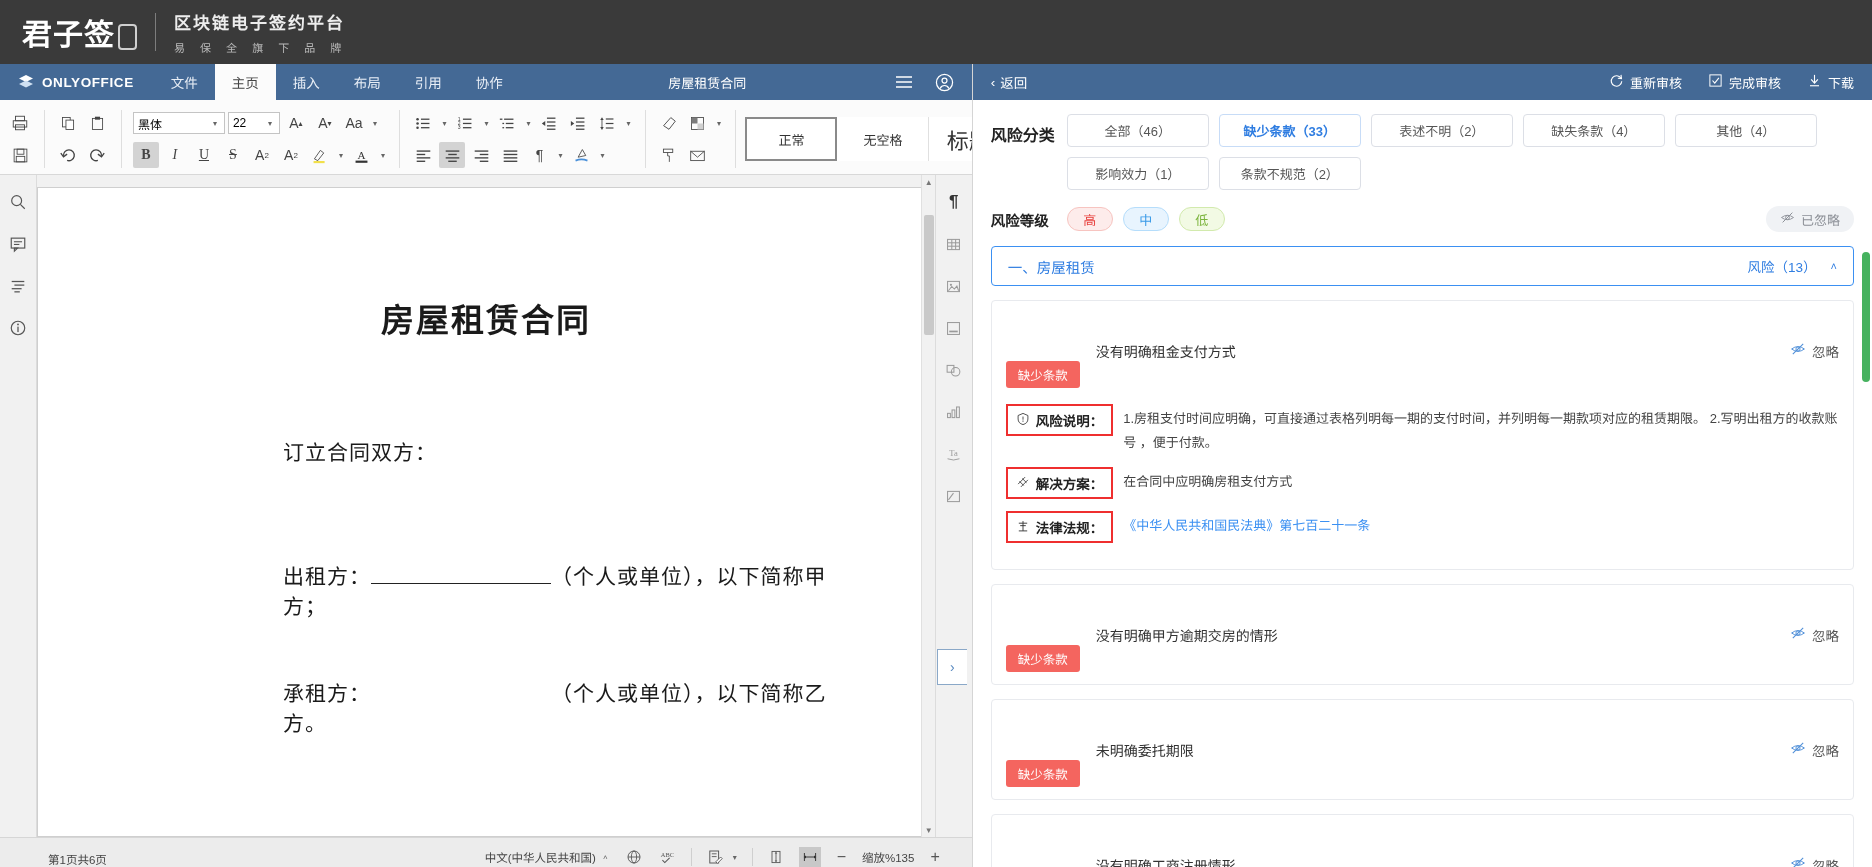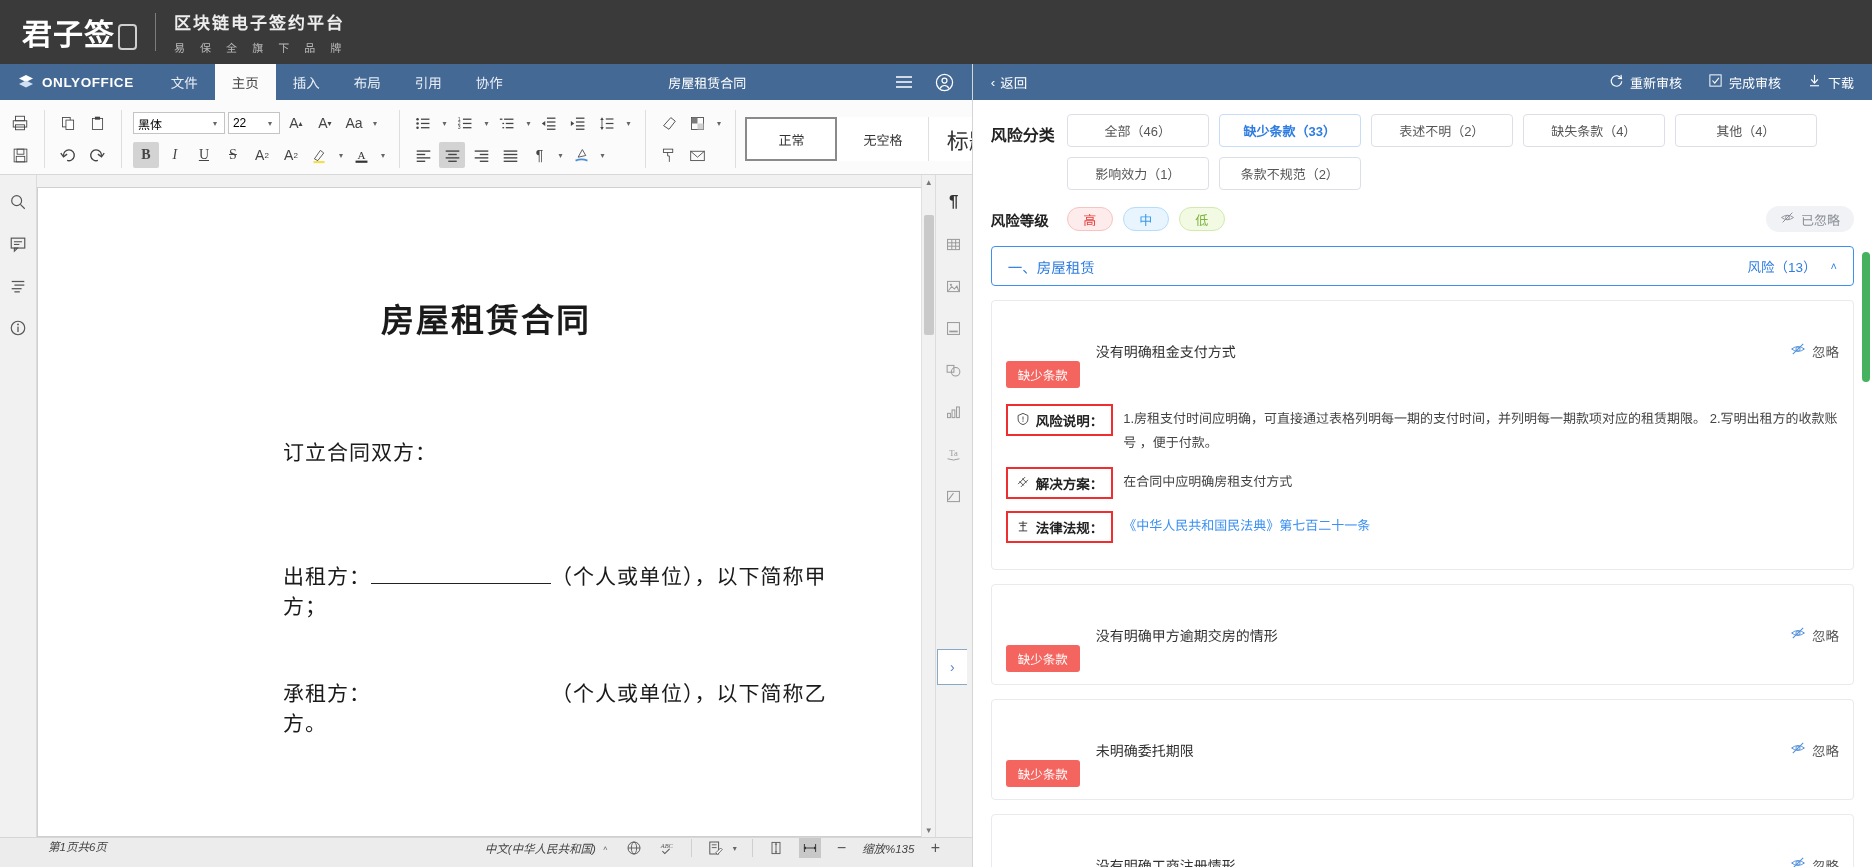--- a/index.html
+++ b/index.html
@@ -117,22 +117,22 @@
     display: flex; flex-direction: column; align-items: center; gap: 16px; flex: 0 0 37px; position: relative;
   }
   .rail-expander {
     position: absolute; bottom: 152px; left: 1px; width: 30px; height: 36px; background: #fff;
     border: 1px solid #8aa8c8; border-right: none; display: flex; align-items: center; justify-content: center;
     color: #5a8ac0; font-size: 14px; cursor: pointer;
   }
 
   
   .statusbar {
-    height: 30px; background: #ececec; border-top: 1px solid #d6d6d6; display: flex; align-items: flex-start;
-    font-size: 11.5px; color: #444; flex: 0 0 30px; font-style: italic;
+    height: 30px; background: #ececec; border-top: 1px solid #d6d6d6; display: flex; align-items: flex-end;
+    font-size: 11.5px; color: #444; flex: 0 0 30px;
   }
   .sb-left { padding-left: 48px; }
   .sb-right { margin-left: auto; display: flex; align-items: center; gap: 12px; padding-right: 28px; }
   .sb-sep { width: 1px; height: 18px; background: #cfcfcf; }
   .sb-item { display: flex; align-items: center; gap: 4px; cursor: pointer; }
   .sb-ic { width: 22px; height: 20px; display: flex; align-items: center; justify-content: center; cursor: pointer; color:#555; }
   .sb-ic.on { background: #c8c8c8; }
   .zoom-btn { font-size: 16px; cursor: pointer; padding: 0 4px; color: #555; }
 
   

